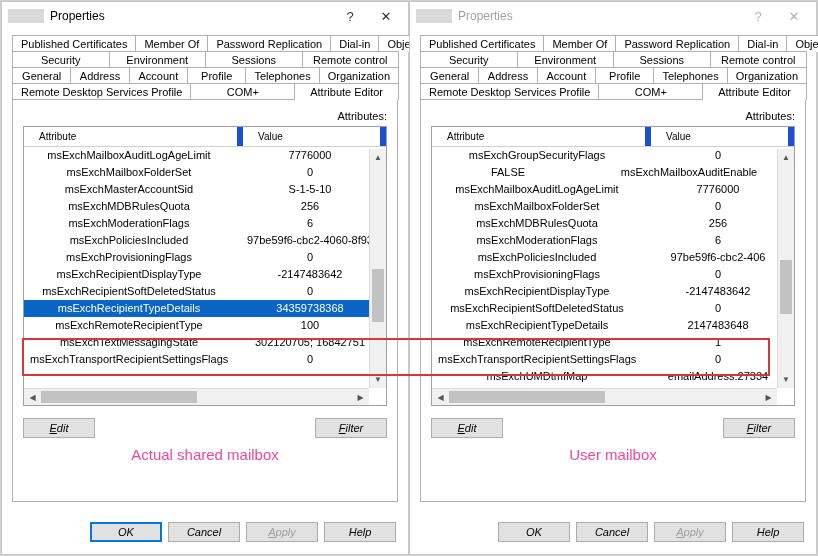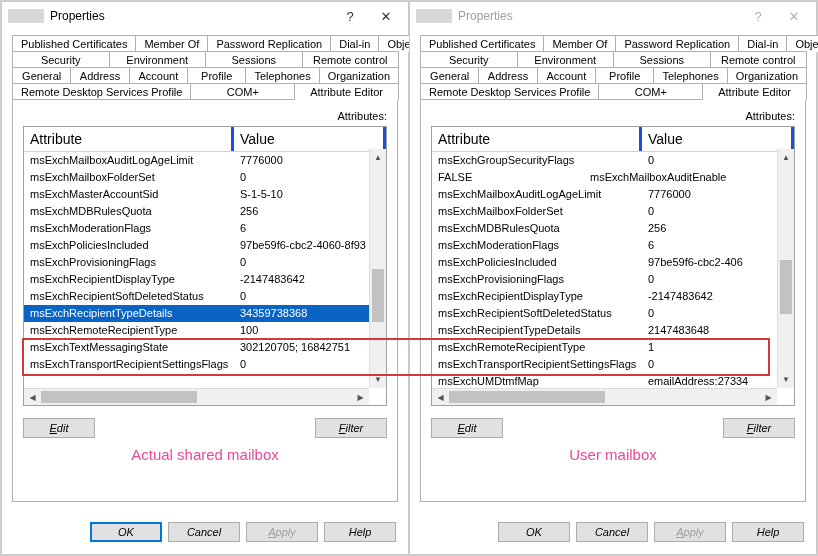--- a/index.html
+++ b/index.html
@@ -84,37 +84,38 @@
     flex-direction: column;
     position: relative;
   }
   .listheader {
     display:flex;
     background: #fff;
     border-bottom: 1px solid #d0d0d0;
   }
   .listheader .col {
     padding: 4px 6px;
-    font-size: 14px;
-    border-right: 3px solid #1d4ed8;
+    font-size: 10px;
+    border-right: 6px solid #1d4ed8;
+    margin-left: 9px;
   }
   .col.attr { flex: 0 0 58%; }
   .col.val { flex: 1; }
   .rows {
     overflow: hidden;
     flex:1;
   }
   .row {
     display:flex;
     height: 17px;
     line-height: 17px;
     font-size: 11px;
     white-space: nowrap;
   }
-  .row .cell { padding: 0 6px; overflow: hidden; text-overflow: clip; }
+  .row .cell { padding: 0 6px; overflow: hidden; text-overflow: clip; text-align: center; }
   .row .cell.attr { flex: 0 0 58%; }
   .row .cell.val { flex:1; }
   .row.selected { background: #0a64c4; color: #fff; }
   .vscroll {
     position:absolute; right:0; top:22px; bottom:17px; width:17px;
     background:#f0f0f0; border-left:1px solid #dcdcdc;
     display:flex; flex-direction:column; align-items:center;
   }
   .vscroll .arr {
     height:17px; width:100%; display:flex; align-items:center; justify-content:center; font-size:8px; color:#555;

